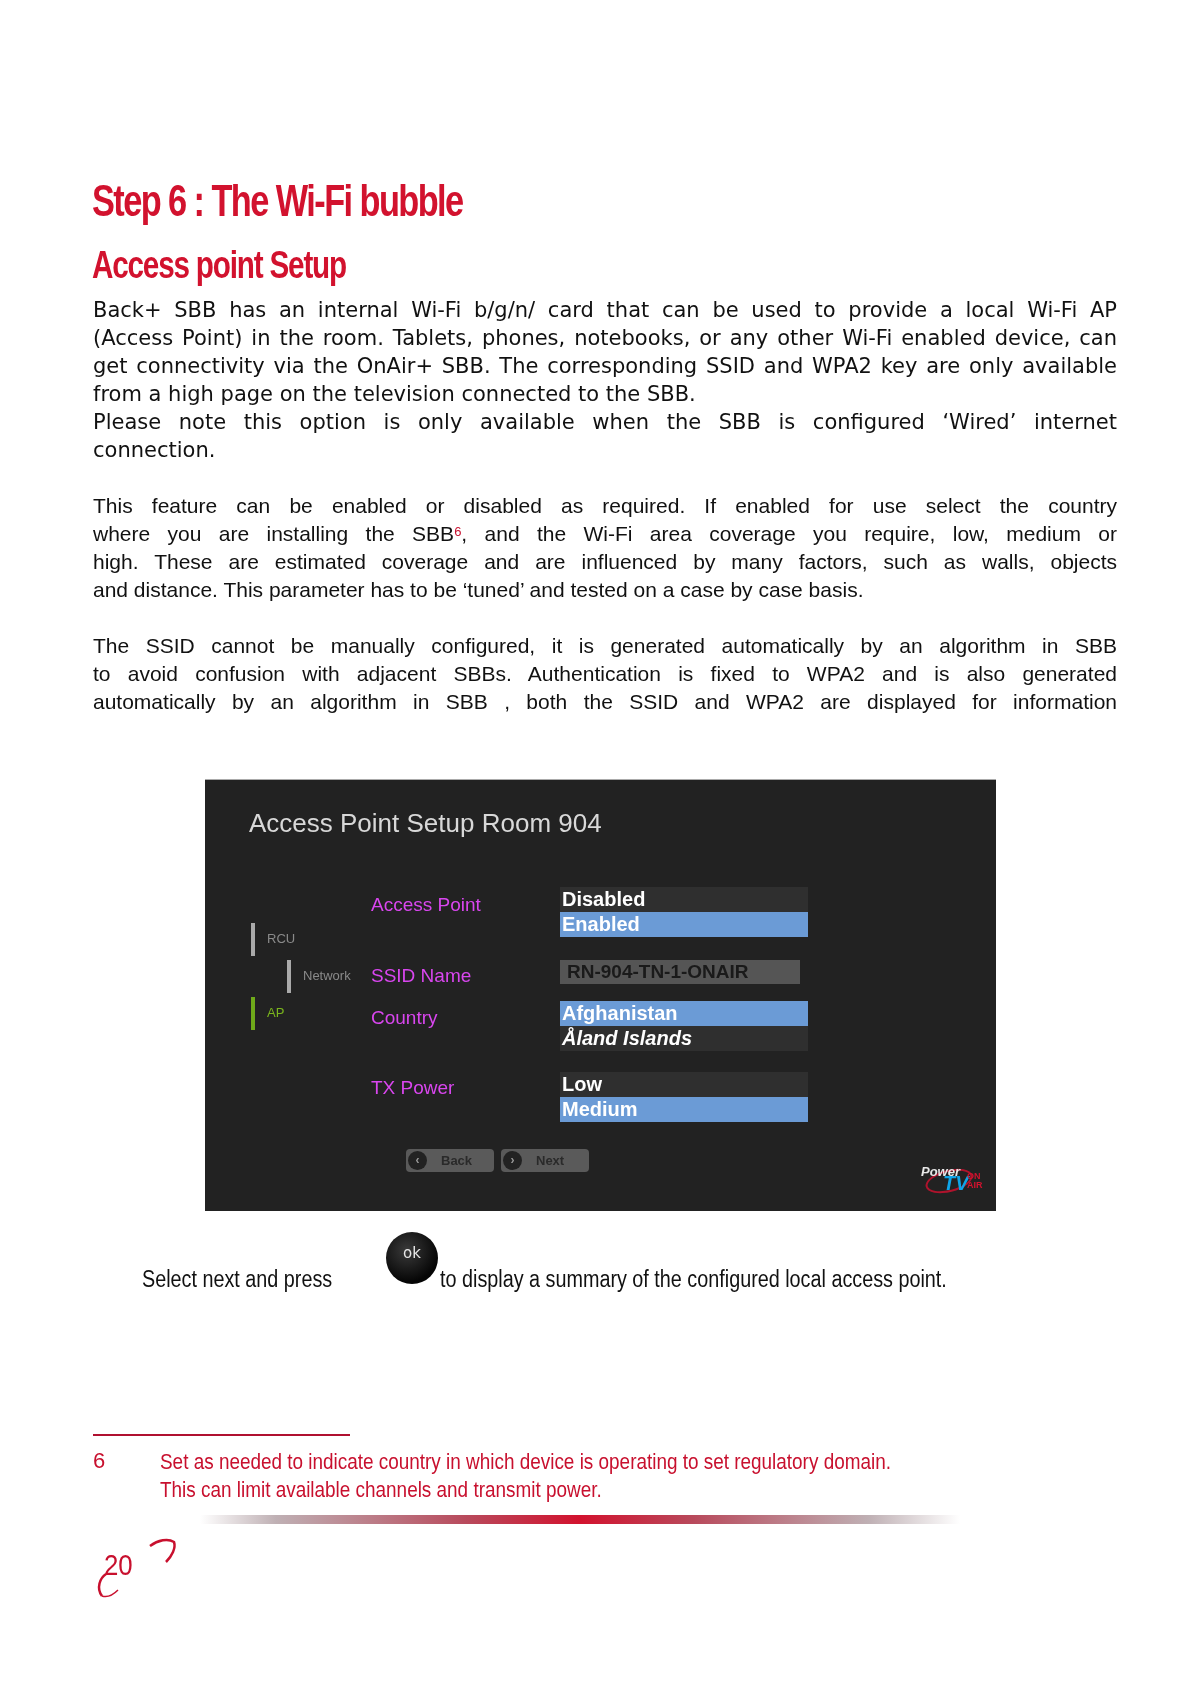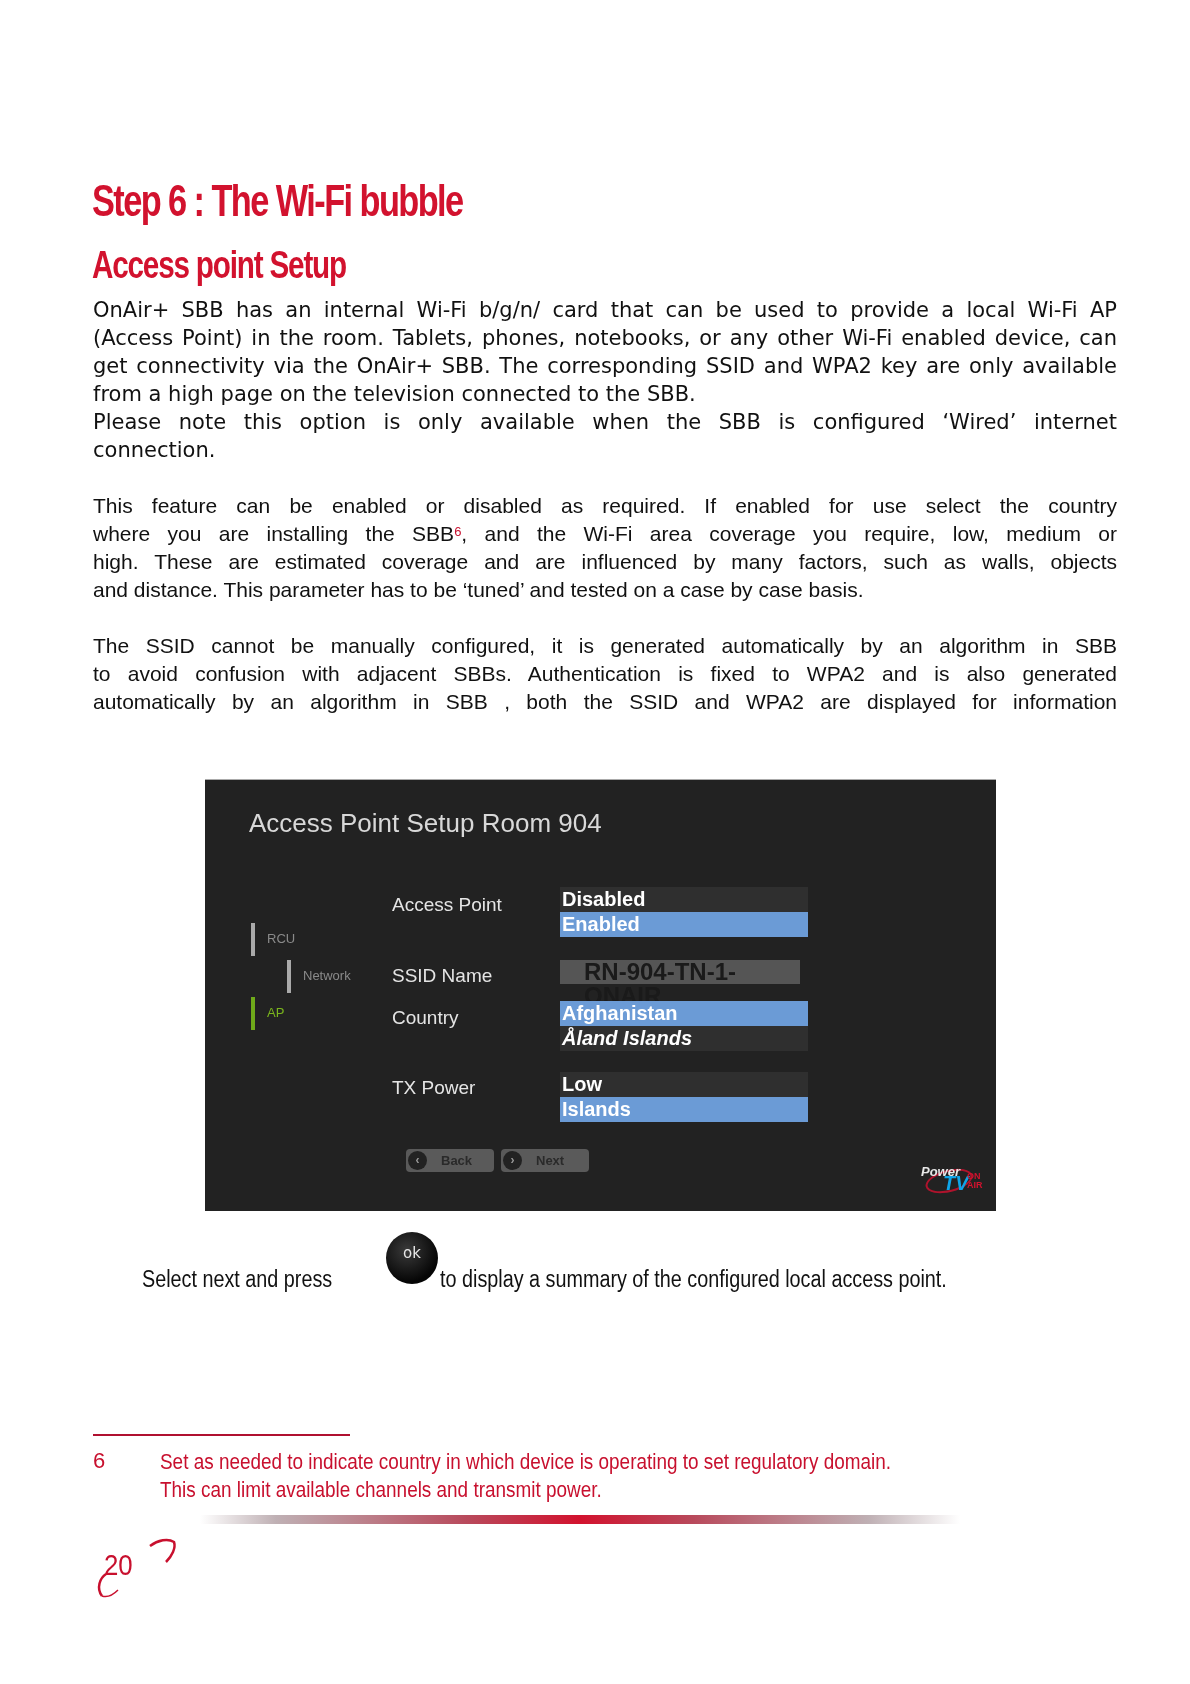--- a/index.html
+++ b/index.html
@@ -13,25 +13,25 @@
   .cond { font-family:"Liberation Sans Narrow", "Liberation Sans", sans-serif; }
   sup.fn { color:#c8102e; font-size:13px; vertical-align:top; position:relative; top:-2px; }
 
   .panel { left:205px; top:779px; width:791px; height:431px; background:#222222; border-top:1px solid #aaa; }
   .p-title { left:44px; top:28px; font-family:"Liberation Sans", sans-serif; font-size:26px; color:#d8d8d8; white-space:nowrap; }
   .nav-item { position:absolute; left:46px; width:200px; height:32px; }
   .nav-bar { position:absolute; left:0; top:0; width:4px; height:33px; background:#aaaaaa; }
   .nav-item.active .nav-bar { background:#6faa1a; }
   .nav-label { position:absolute; left:16px; top:8px; font-family:"Liberation Sans", sans-serif; font-size:13px; color:#8a8a8a; }
   .nav-item.active .nav-label { color:#7ab51d; }
-  .field-label { position:absolute; left:187px; font-family:"Liberation Sans", sans-serif; font-size:19px; color:#e5e5e5; white-space:nowrap; }
+  .field-label { position:absolute; left:166px; font-family:"Liberation Sans", sans-serif; font-size:19px; color:#d946ef; white-space:nowrap; }
   .opt { position:absolute; left:355px; width:248px; height:25px; font-family:"Liberation Sans", sans-serif; font-weight:bold; font-size:20px; color:#ffffff; line-height:25px; padding-left:2px; box-sizing:border-box; }
   .opt.sel { background:#6b9bd6; }
   .opt.uns { background:#2f2f2f; }
-  .ssid { position:absolute; left:355px; width:240px; height:24px; background:#555555; color:#1a1a1a; font-family:"Liberation Sans", sans-serif; font-weight:bold; font-size:24px; line-height:24px; padding-left:24px; box-sizing:border-box; }
+  .ssid { position:absolute; left:355px; width:240px; height:24px; background:#555555; color:#1a1a1a; font-family:"Liberation Sans", sans-serif; font-weight:bold; font-size:19px; line-height:24px; padding-left:7px; box-sizing:border-box; }
   .pbtn { position:absolute; top:369px; height:23px; width:88px; background:#5a5a5a; border-radius:4px; font-family:"Liberation Sans", sans-serif; font-weight:bold; font-size:13px; color:#2a2a2a; line-height:23px; }
   .pbtn .ic { position:absolute; left:2px; top:2px; width:19px; height:19px; border-radius:50%; background:#222; color:#9a9a9a; font-size:12px; text-align:center; line-height:19px; }
   .pbtn .lbl { position:absolute; left:35px; }
   .logo { position:absolute; left:716px; top:384px; width:62px; height:30px; }
   .logo .pw { position:absolute; left:0; top:0; font-family:"Liberation Sans", sans-serif; font-weight:bold; font-style:italic; font-size:13px; color:#e8e8e8; }
   .logo .tv { position:absolute; left:22px; top:8px; font-family:"Liberation Sans", sans-serif; font-weight:bold; font-style:italic; font-size:20px; color:#0ea5e9; }
   .logo .on { position:absolute; left:46px; top:8px; font-family:"Liberation Sans", sans-serif; font-weight:bold; font-size:9px; color:#d2122e; line-height:9px; }
   .logo .ring { position:absolute; left:4px; top:6px; width:44px; height:18px; border:2px solid #c8102e; border-radius:50%; transform:rotate(-14deg); opacity:0.85; }
 
   .sel-line { left:142px; top:1266px; font-family:"Liberation Sans", sans-serif; font-size:23px; color:#111; white-space:nowrap; transform:scaleX(0.86); transform-origin:left top; }
@@ -45,21 +45,21 @@
   .page-num { left:104px; top:1548px; font-family:"Liberation Sans", sans-serif; font-size:30px; color:#c8102e; transform:scaleX(0.86); transform-origin:left top; }
   .swoosh { left:94px; top:1534px; width:86px; height:70px; }
 </style>
 </head>
 <body>
 
 <div class="abs h1">Step 6 : The Wi-Fi bubble</div>
 <div class="abs h2">Access point Setup</div>
 
 <div class="abs para" style="top:296px;">
-  <span class="line justify">OnAir+ SBB has an internal Wi-Fi b/g/n/ card that can be used to provide a local Wi-Fi AP</span>
+  <span class="line justify">Back+ SBB has an internal Wi-Fi b/g/n/ card that can be used to provide a local Wi-Fi AP</span>
   <span class="line justify">(Access Point) in the room. Tablets, phones, notebooks, or any other Wi-Fi enabled device, can</span>
   <span class="line justify">get connectivity via the OnAir+ SBB. The corresponding SSID and WPA2 key are only available</span>
   <span class="line">from a high page on the television connected to the SBB.</span>
   <span class="line justify">Please note this option is only available when the SBB is configured ‘Wired’ internet</span>
   <span class="line">connection.</span>
 </div>
 
 <div class="abs para cond" style="top:492px;">
   <span class="line justify">This feature can be enabled or disabled as required. If enabled for use select the country</span>
   <span class="line justify"><span>where you are installing the SBB</span><sup class="fn">6</sup><span>,  and the Wi-Fi area coverage you require, low, medium or</span></span>
@@ -95,21 +95,21 @@
 
   <div class="field-label" style="top:185px;">SSID Name</div>
   <div class="ssid" style="top:180px;">RN-904-TN-1-ONAIR</div>
 
   <div class="field-label" style="top:227px;">Country</div>
   <div class="opt sel" style="top:221px;">Afghanistan</div>
   <div class="opt uns" style="top:246px;font-style:italic;">Åland Islands</div>
 
   <div class="field-label" style="top:297px;">TX Power</div>
   <div class="opt uns" style="top:292px;">Low</div>
-  <div class="opt sel" style="top:317px;">Islands</div>
+  <div class="opt sel" style="top:317px;">Medium</div>
 
   <div class="pbtn" style="left:201px;">
     <span class="ic">‹</span>
     <span class="lbl">Back</span>
   </div>
   <div class="pbtn" style="left:296px;">
     <span class="ic">›</span>
     <span class="lbl">Next</span>
   </div>
 

